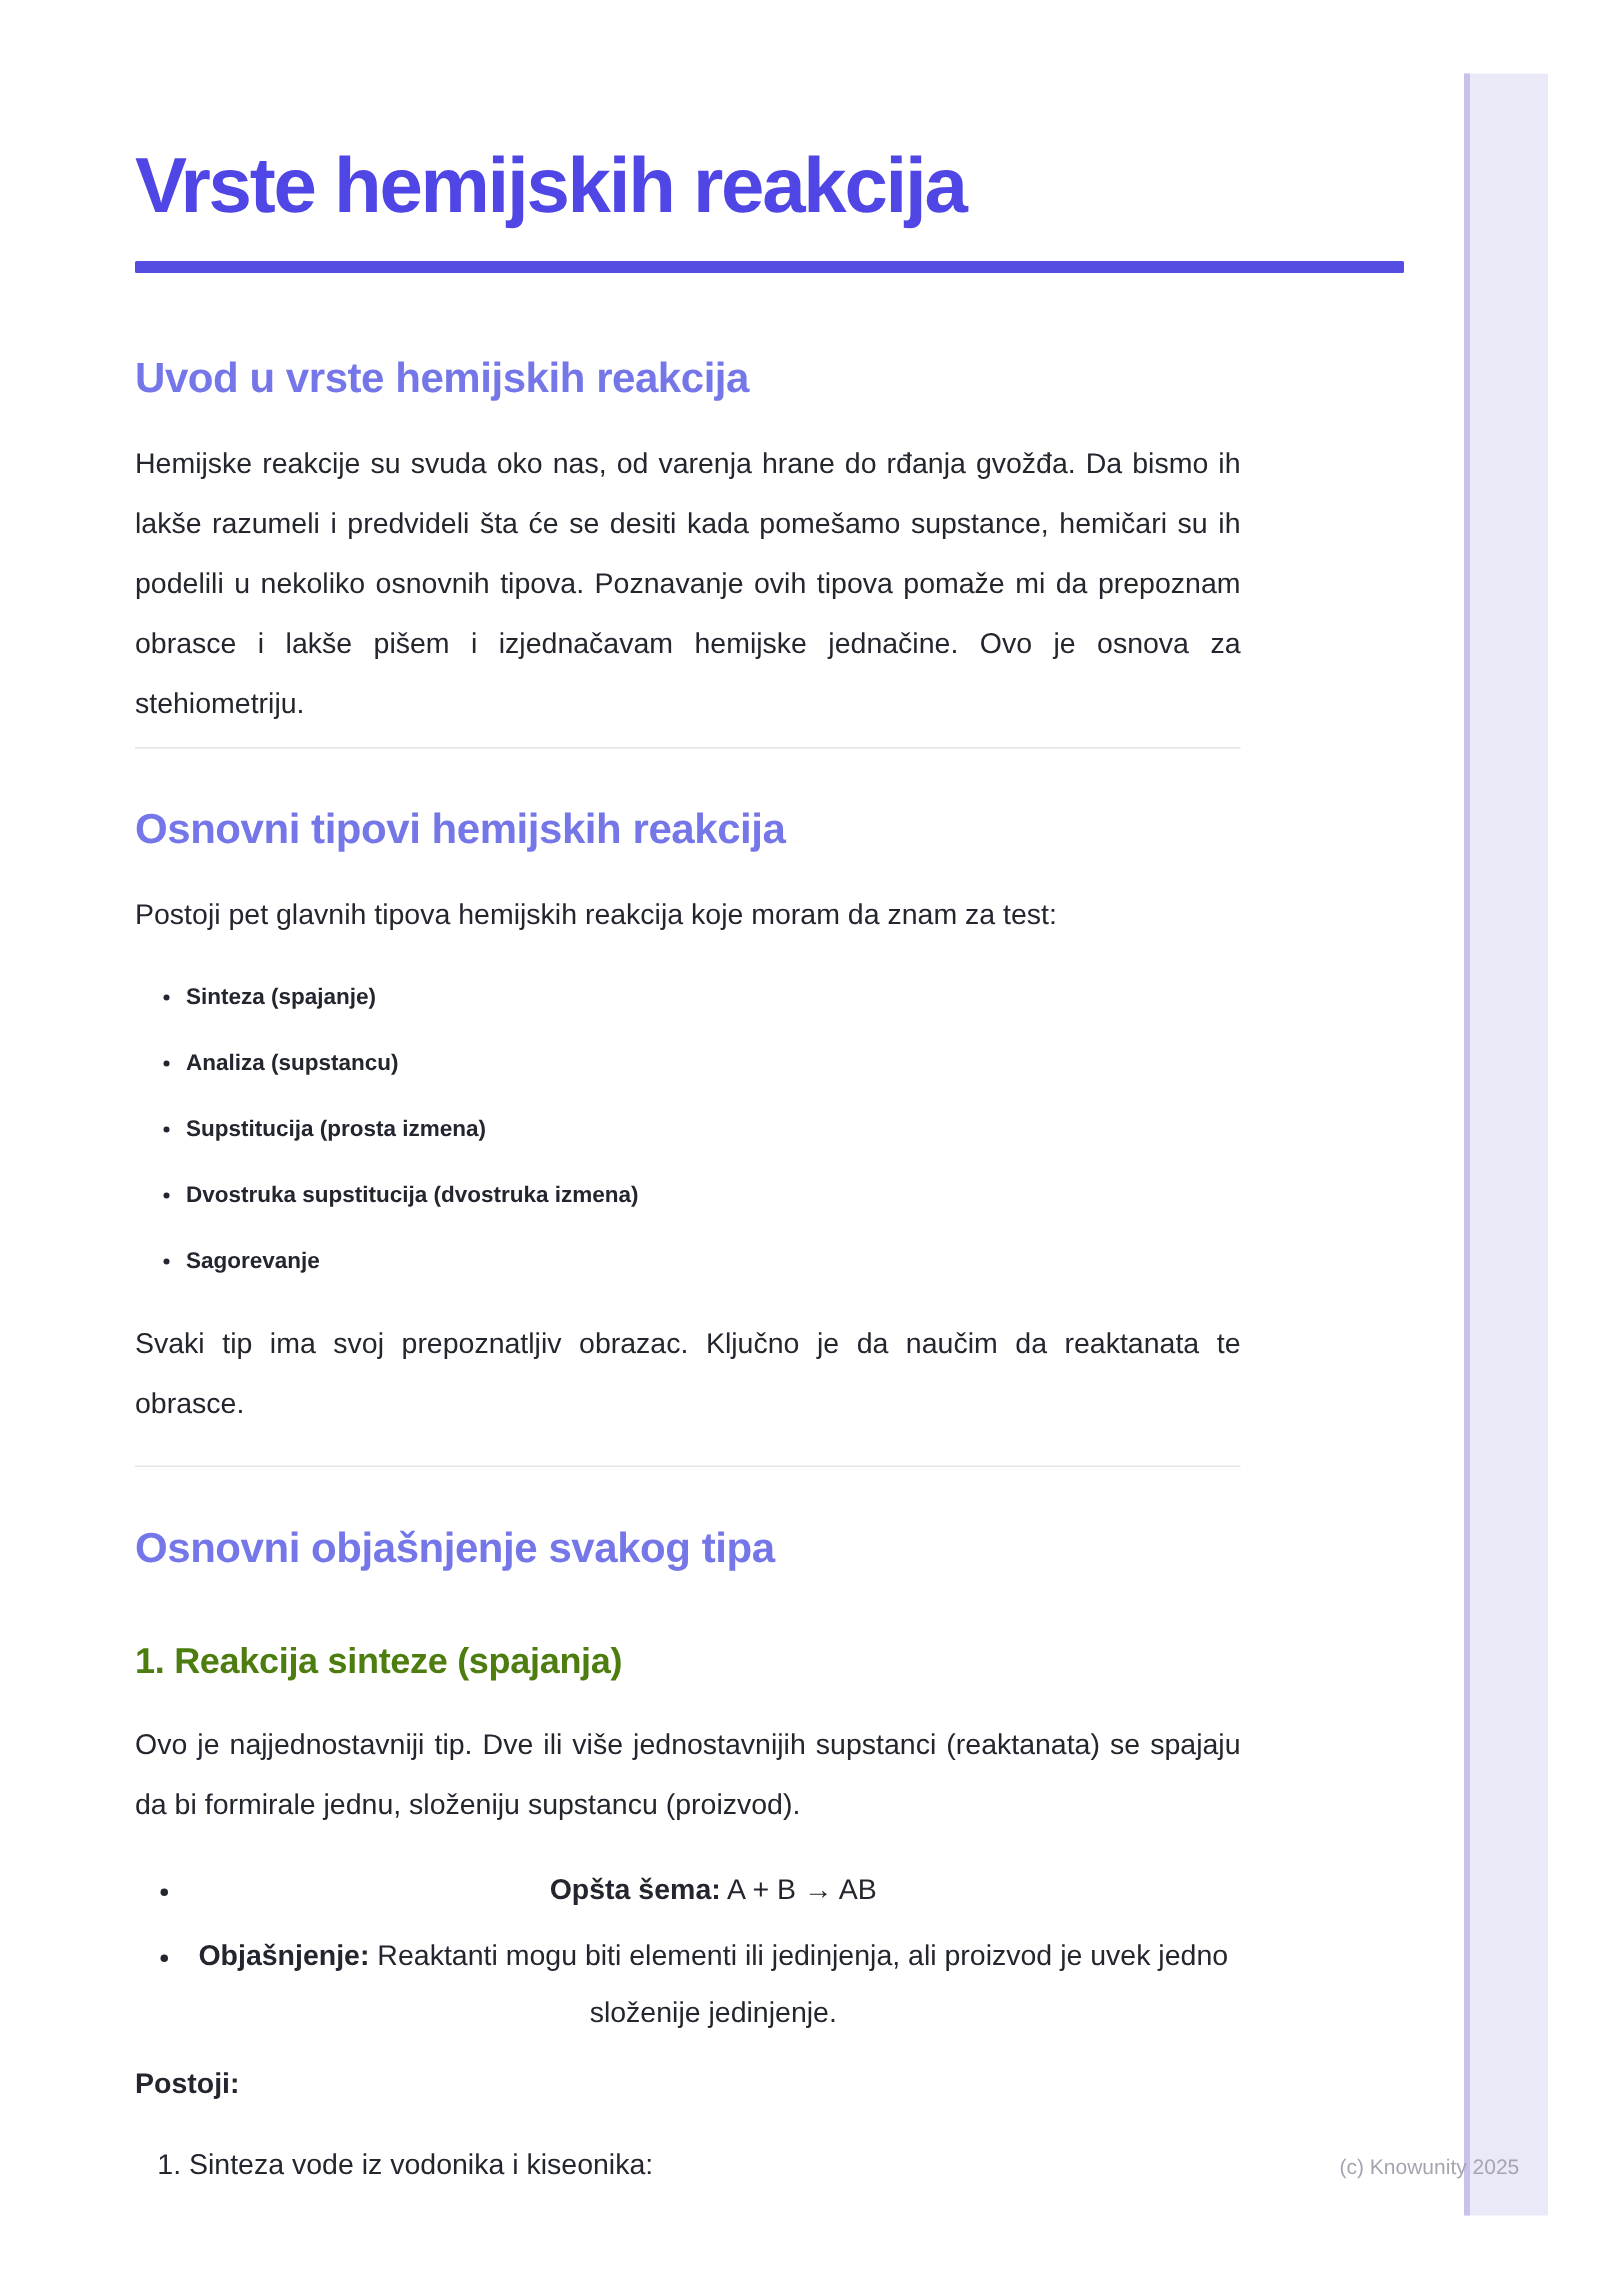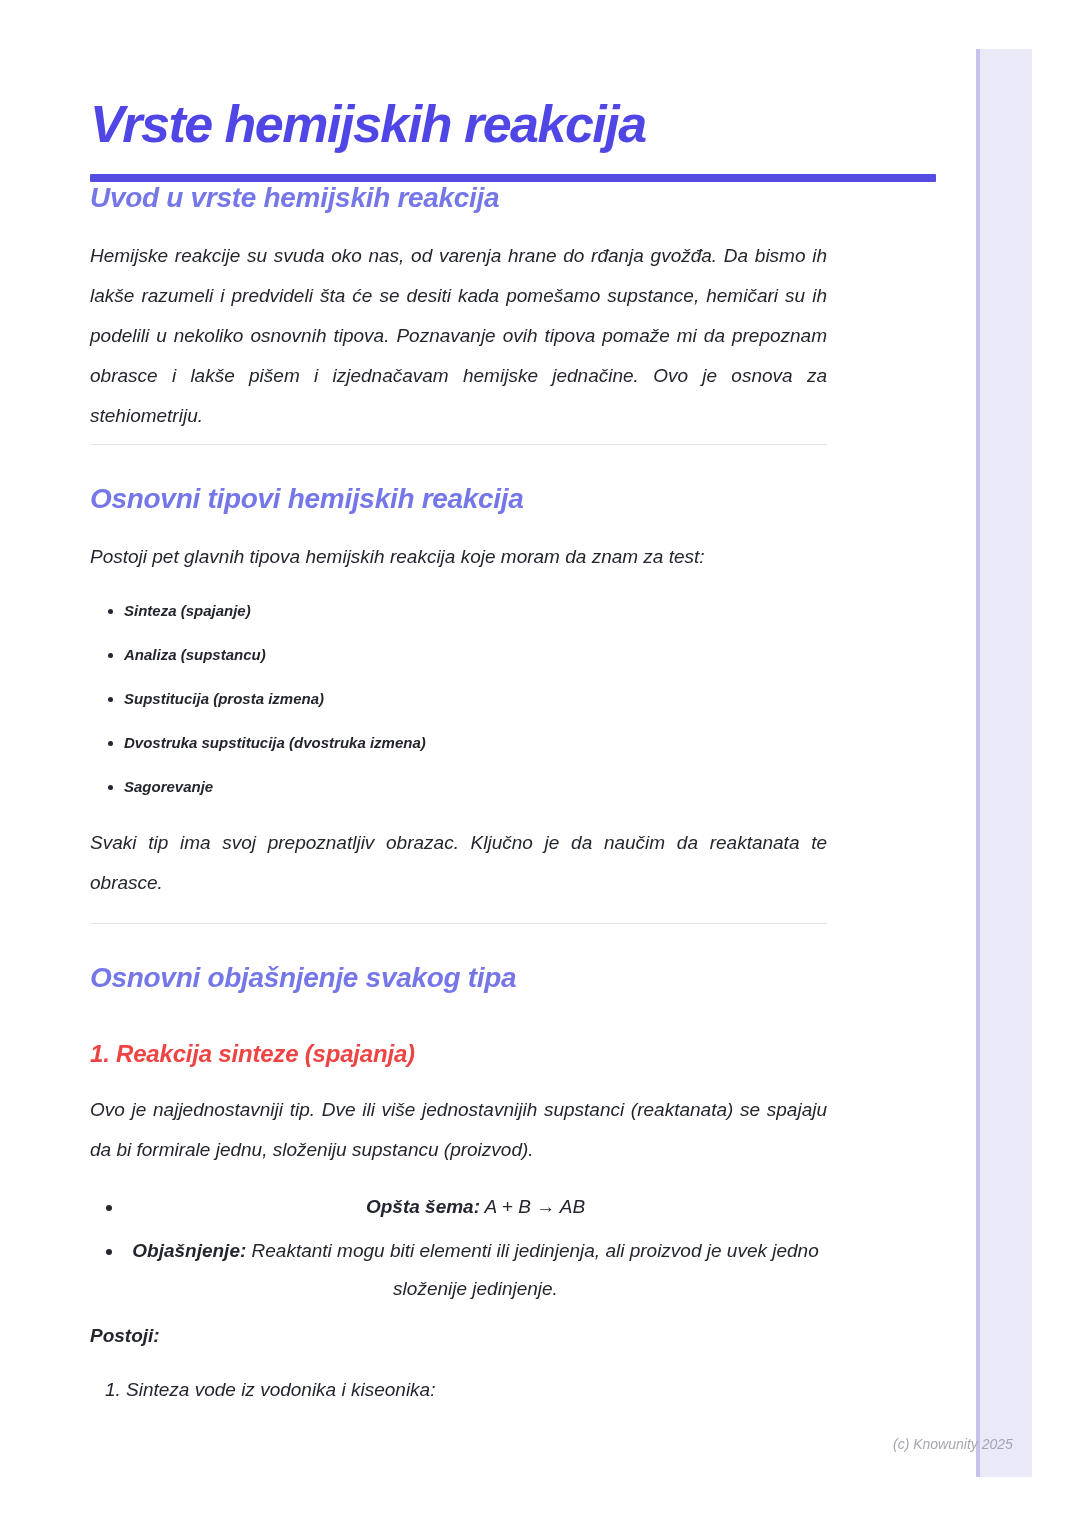--- a/index.html
+++ b/index.html
@@ -8,21 +8,20 @@
     background: #ffffff;
   }
   .page {
     position: relative;
     width: 1080px;
     height: 1528px;
     background: #ffffff;
     overflow: hidden;
     font-family: "Liberation Sans", sans-serif;
     color: #23262e;
-    font-style: italic;
   }
   
   .edge-bar {
     position: absolute;
     left: 976px;
     top: 49px;
     width: 56px;
     height: 1428px;
     box-sizing: border-box;
     background: #eae9f7;
@@ -53,29 +52,29 @@
     border-radius: 1px;
   }
   h2.section-heading {
     margin: 0;
     font-size: 28px;
     line-height: 32px;
     font-weight: 700;
     letter-spacing: -0.3px;
     color: #7577e8;
   }
-  h2.mt-intro   { }
+  h2.mt-intro   { margin-top: 54px; }
   h2.mt-section { margin-top: 38px; }
   h3.sub-heading {
     margin: 46px 0 0 0;
     font-size: 24px;
     line-height: 28px;
     font-weight: 700;
     letter-spacing: -0.2px;
-    color: #ef4444;
+    color: #4d7c0f;
   }
   p.body-text {
     margin: 22px 0 0 0;
     font-size: 19px;
     line-height: 40px;
     text-align: justify;
   }
   p.lead-text {
     margin: 28px 0 0 0;
     font-size: 19px;

